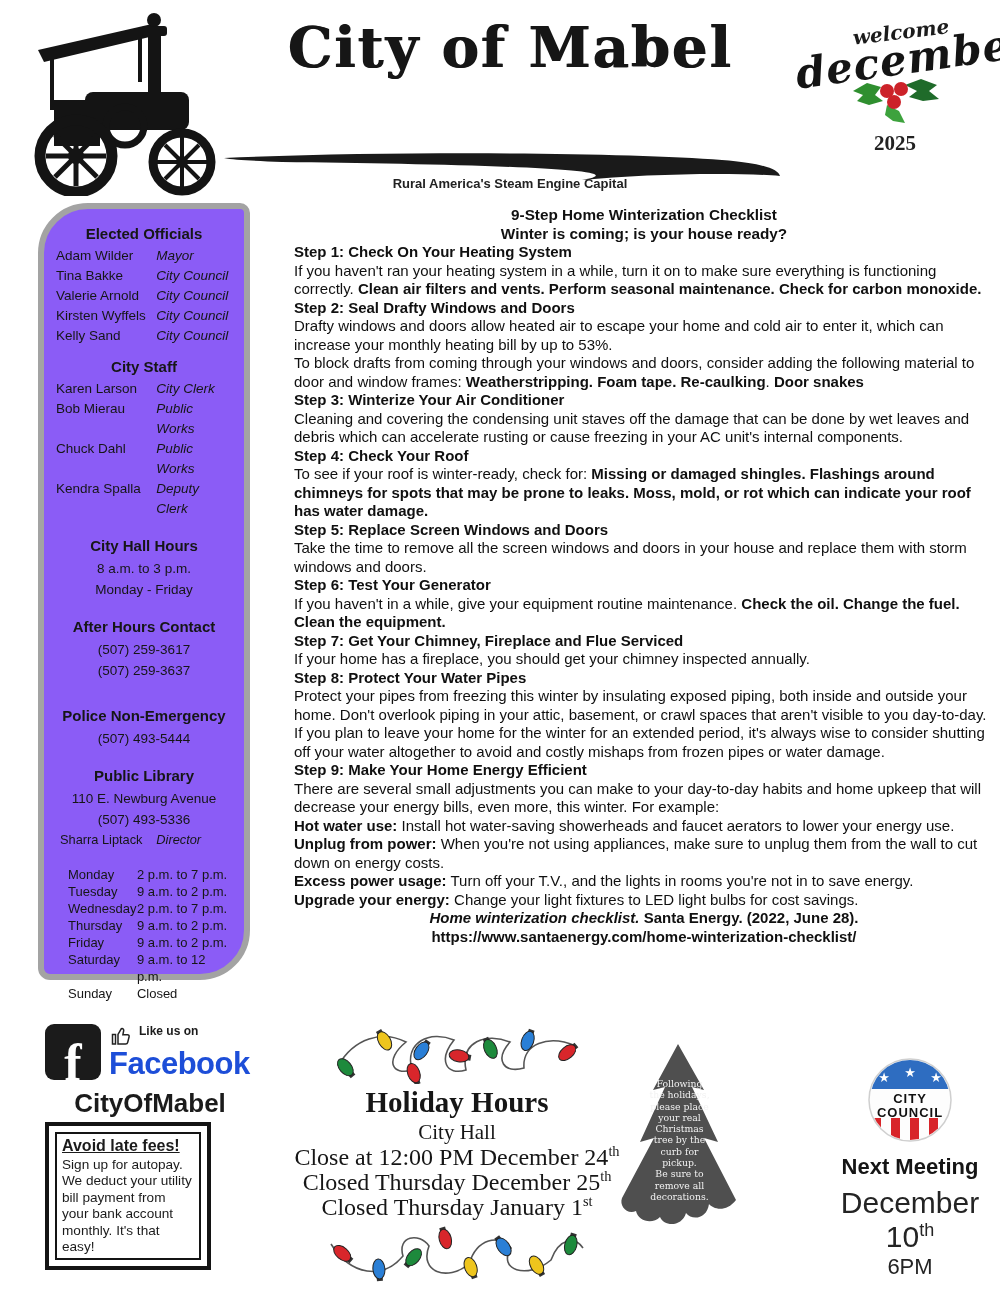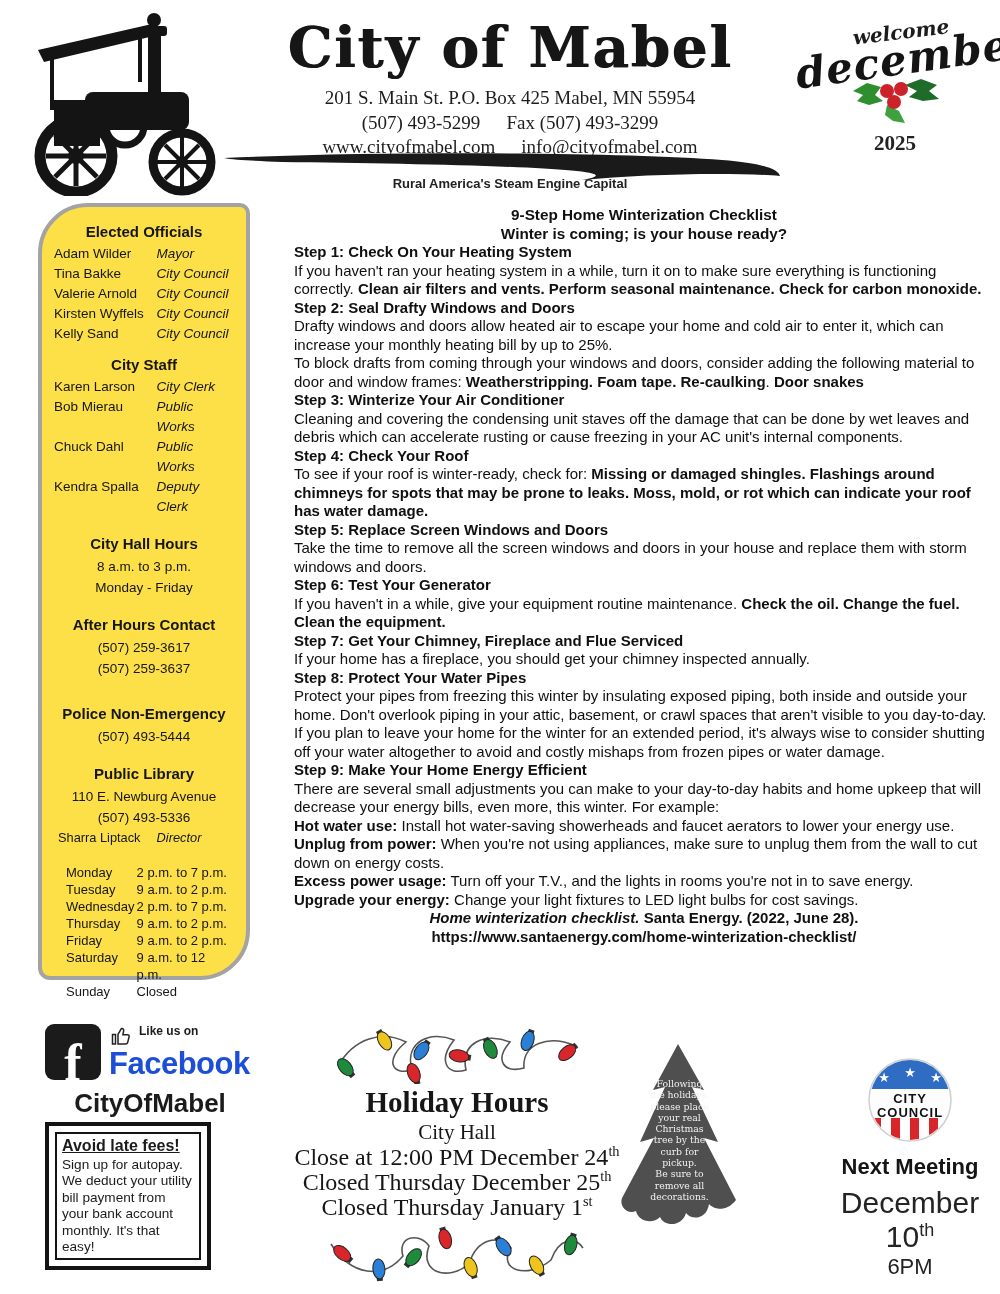--- a/index.html
+++ b/index.html
@@ -22,22 +22,22 @@
       font-size:13px;font-weight:bold;color:#222}
   .welcome-block{position:absolute;left:795px;top:20px;width:200px;text-align:center}
   .welcome-script{display:block;font-family:"DejaVu Serif",serif;font-style:italic;font-weight:bold;
       font-size:20px;transform:rotate(-7deg);margin-left:46px;width:120px}
   .december-script{display:block;font-family:"DejaVu Serif",serif;font-style:italic;font-weight:bold;
       font-size:42px;transform:rotate(-8deg);margin-top:-8px;letter-spacing:1px;color:#141414}
   .holly{margin-top:-14px}
   .year{font-family:"Liberation Serif",serif;font-weight:bold;font-size:21px;margin-top:2px;color:#222}
 
   
-  .sidebar{position:absolute;left:38px;top:203px;width:212px;height:777px;background:#fde047;
-      border:4px solid #a3a3a3;border-radius:50px 10px 50px 12px;padding:12px 12px;font-size:13.5px;color:#161616}
+  .sidebar{position:absolute;left:38px;top:203px;width:212px;height:777px;background:#8b5cf6;
+      border:6px solid #a3a3a3;border-radius:50px 10px 50px 12px;padding:12px 12px;font-size:13.5px;color:#161616}
   .side-heading{font-weight:bold;font-size:15px;text-align:center;margin:12px 0 4px}
   .side-heading.first{margin-top:4px}
   .pair-row{display:flex;line-height:20px}
   .pair-name{width:57%}
   .pair-role{width:43%;font-style:italic}
   .side-line{text-align:center;line-height:21px}
   .director-row{display:flex;font-size:12.8px;line-height:20px}
   .director-row .pair-name{width:57%;padding-left:4px}
   .director-row .pair-role{width:43%;font-style:italic}
   .hours-list{margin-top:16px;padding-left:12px;font-size:13px}
@@ -132,29 +132,20 @@
     <g stroke="#141414" stroke-width="4">
       <line x1="152" y1="129" x2="152" y2="179"></line>
         <line x1="127" y1="154" x2="177" y2="154"></line>
       <line x1="135" y1="137" x2="169" y2="171"></line>
         <line x1="169" y1="137" x2="135" y2="171"></line>
     </g>
   </svg>
 
   <div class="masthead-title">City of Mabel</div>
 
-  <div class="addr">
-    <div>201 S. Main St. P.O. Box 425 Mabel, MN 55954</div>
-    <div>
-      <span>(507) 493-5299</span><span class="gap"></span><span>Fax (507) 493-3299</span>
-    </div>
-    <div>
-      <span>www.cityofmabel.com</span><span class="gap"></span><span>info@cityofmabel.com</span>
-    </div>
-  </div>
 
   <svg class="swoosh" viewBox="0 0 560 36">
     <path d="M2,8 C160,1 400,2 500,10 C540,13 556,19 558,26 C510,22 420,24 360,30 C430,18 220,14 60,12 C35,11 12,10 2,8 Z" fill="#1a1a1a"></path>
   </svg>
   <div class="tagline">Rural America's Steam Engine Capital</div>
 
   <div class="welcome-block">
     <span class="welcome-script">welcome</span>
     <span class="december-script">december</span>
     <svg class="holly" width="96" height="54" viewBox="0 0 96 54">
@@ -272,21 +263,21 @@
       </div>
   </div>
 
   <div class="article">
     <div class="article-title">9-Step Home Winterization Checklist</div>
     <div class="article-subtitle">Winter is coming; is your house ready?</div>
     <div>
         <div class="para"><span class="b">Step 1: Check On Your Heating System</span></div>
         <div class="para"><span>If you haven't ran your heating system in a while, turn it on to make sure everything is functioning correctly. </span><span class="b">Clean air filters and vents. Perform seasonal maintenance. Check for carbon monoxide.</span></div>
         <div class="para"><span class="b">Step 2: Seal Drafty Windows and Doors</span></div>
-        <div class="para"><span>Drafty windows and doors allow heated air to escape your home and cold air to enter it, which can increase your monthly heating bill by up to 25%.</span></div>
+        <div class="para"><span>Drafty windows and doors allow heated air to escape your home and cold air to enter it, which can increase your monthly heating bill by up to 53%.</span></div>
         <div class="para"><span>To block drafts from coming through your windows and doors, consider adding the following material to door and window frames: </span><span class="b">Weatherstripping. Foam tape. Re-caulking</span><span>. </span><span class="b">Door snakes</span></div>
         <div class="para"><span class="b">Step 3: Winterize Your Air Conditioner</span></div>
         <div class="para"><span>Cleaning and covering the condensing unit staves off the damage that can be done by wet leaves and debris which can accelerate rusting or cause freezing in your AC unit's internal components.</span></div>
         <div class="para"><span class="b">Step 4: Check Your Roof</span></div>
         <div class="para"><span>To see if your roof is winter-ready, check for: </span><span class="b">Missing or damaged shingles. Flashings around chimneys for spots that may be prone to leaks. Moss, mold, or rot which can indicate your roof has water damage.</span></div>
         <div class="para"><span class="b">Step 5: Replace Screen Windows and Doors</span></div>
         <div class="para"><span>Take the time to remove all the screen windows and doors in your house and replace them with storm windows and doors.</span></div>
         <div class="para"><span class="b">Step 6: Test Your Generator</span></div>
         <div class="para"><span>If you haven't in a while, give your equipment routine maintenance. </span><span class="b">Check the oil. Change the fuel. Clean the equipment.</span></div>
         <div class="para"><span class="b">Step 7: Get Your Chimney, Fireplace and Flue Serviced</span></div>

